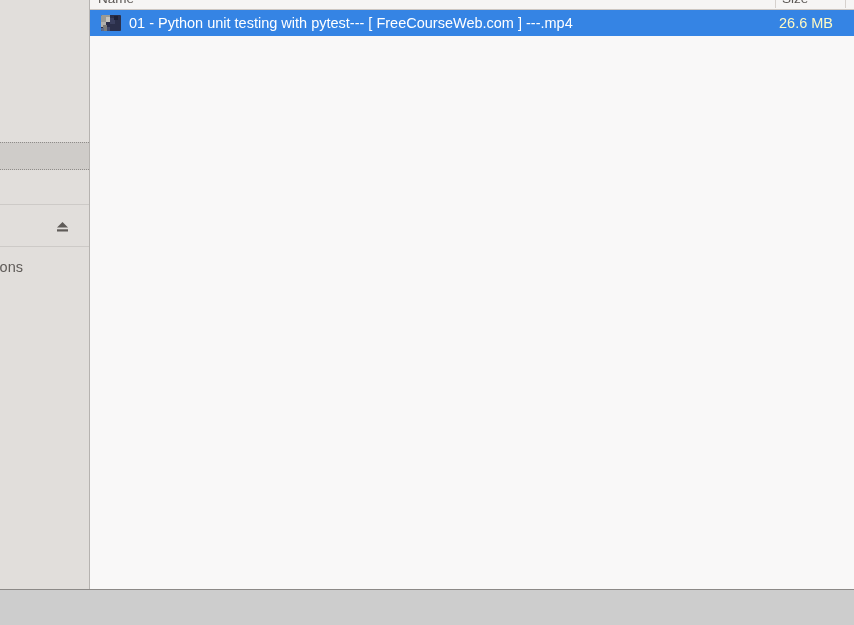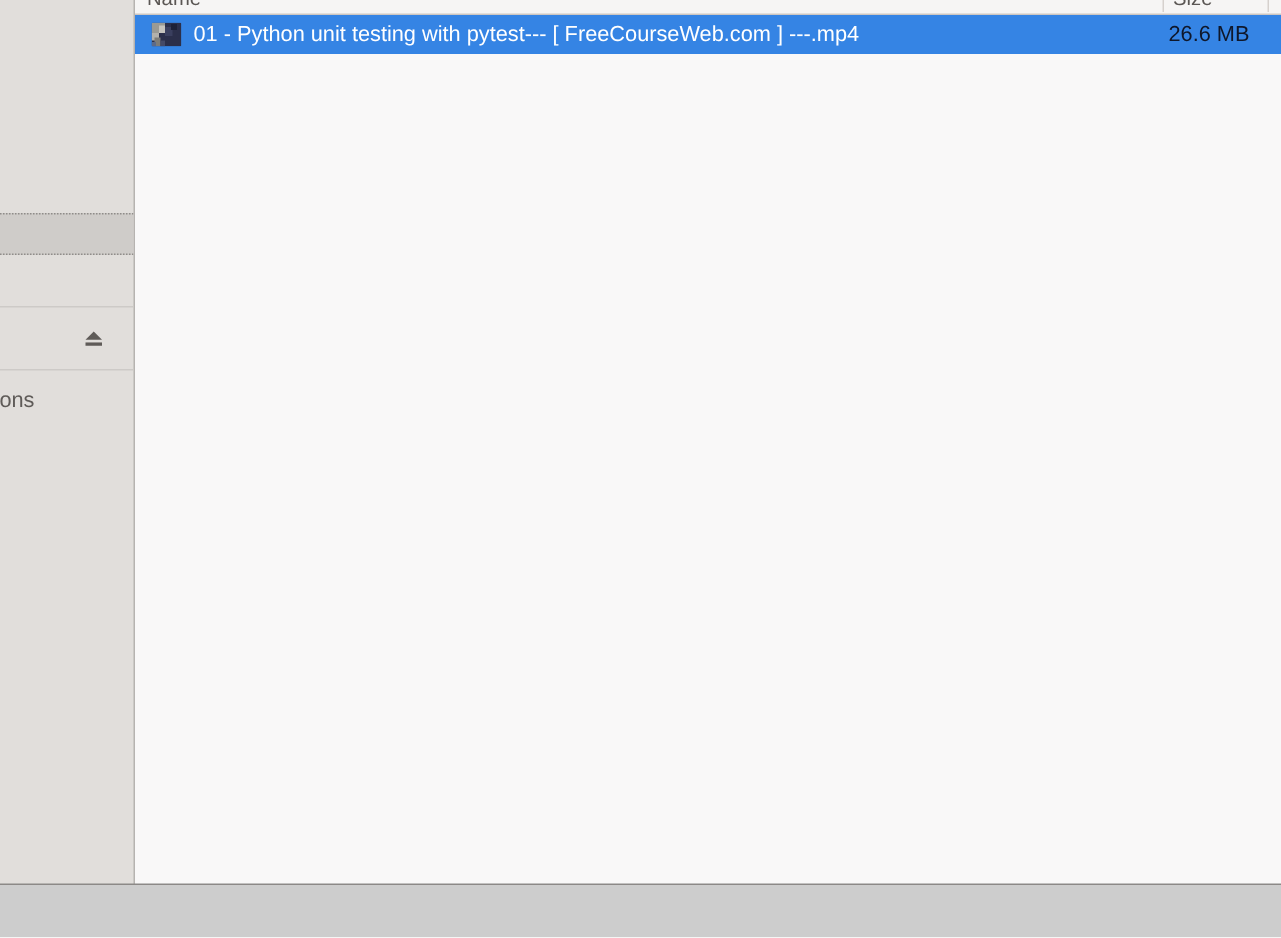--- a/index.html
+++ b/index.html
@@ -150,21 +150,21 @@
     font-size: 14.5px;
     color: #ffffff;
     white-space: nowrap;
   }
   #file-size {
     position: absolute;
     right: 21px;
     top: 0;
     line-height: 26px;
     font-size: 14.5px;
-    color: #0f172a;
+    color: #fef9c3;
     white-space: nowrap;
   }
 
   
   #pane-bottom-border {
     position: absolute;
     left: 0;
     top: 589px;
     width: 854px;
     height: 1px;

